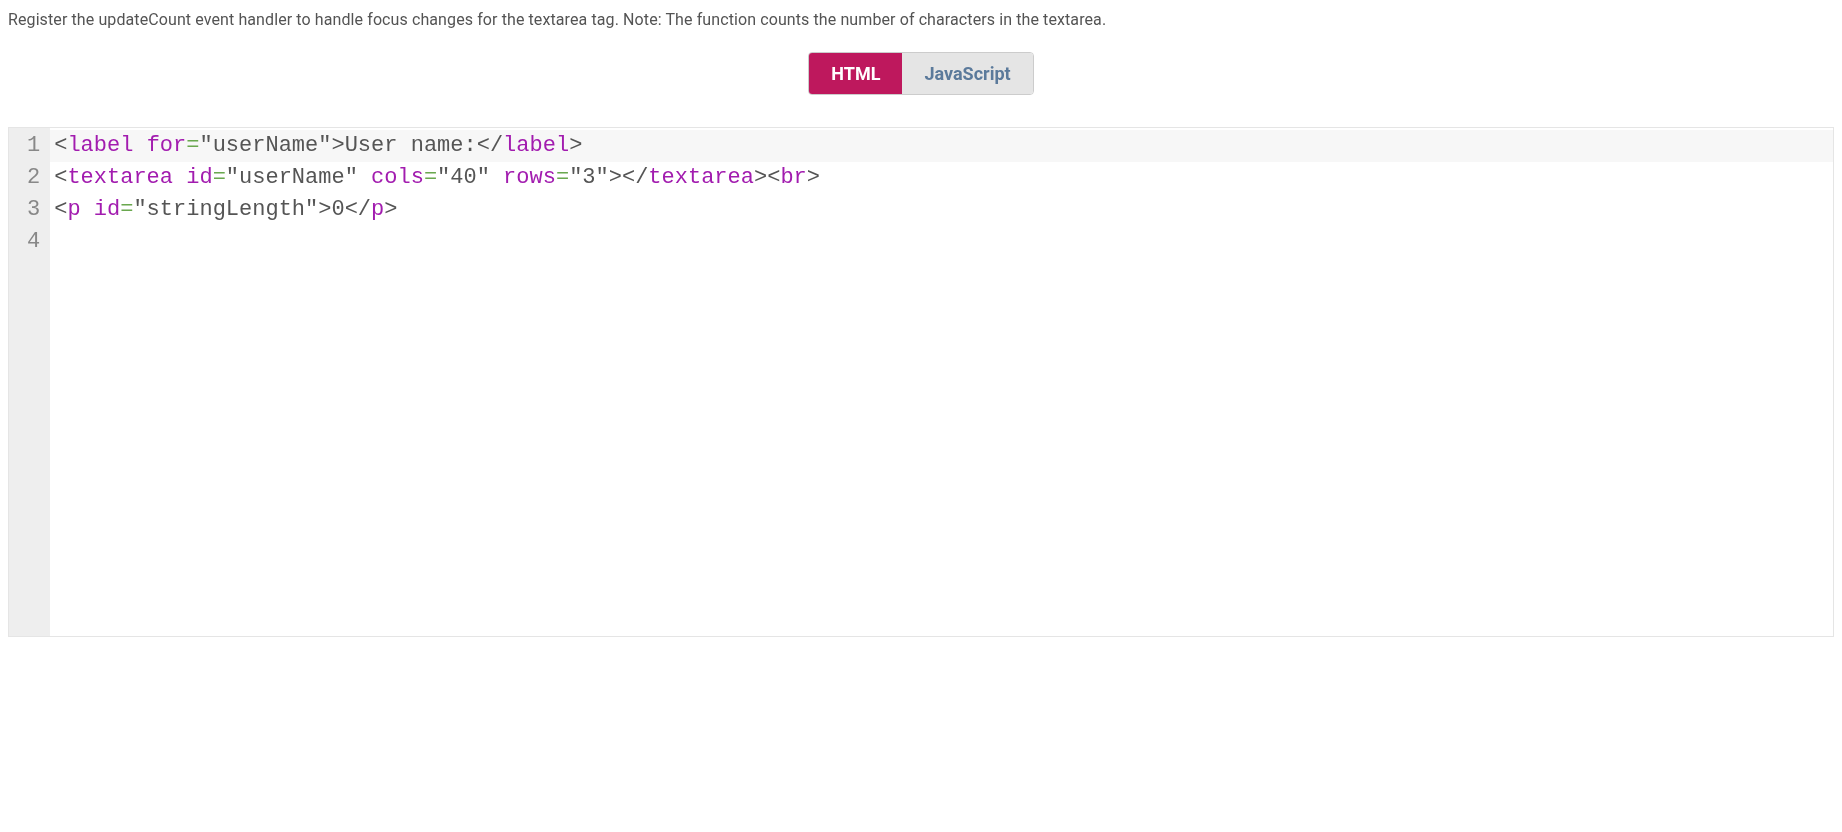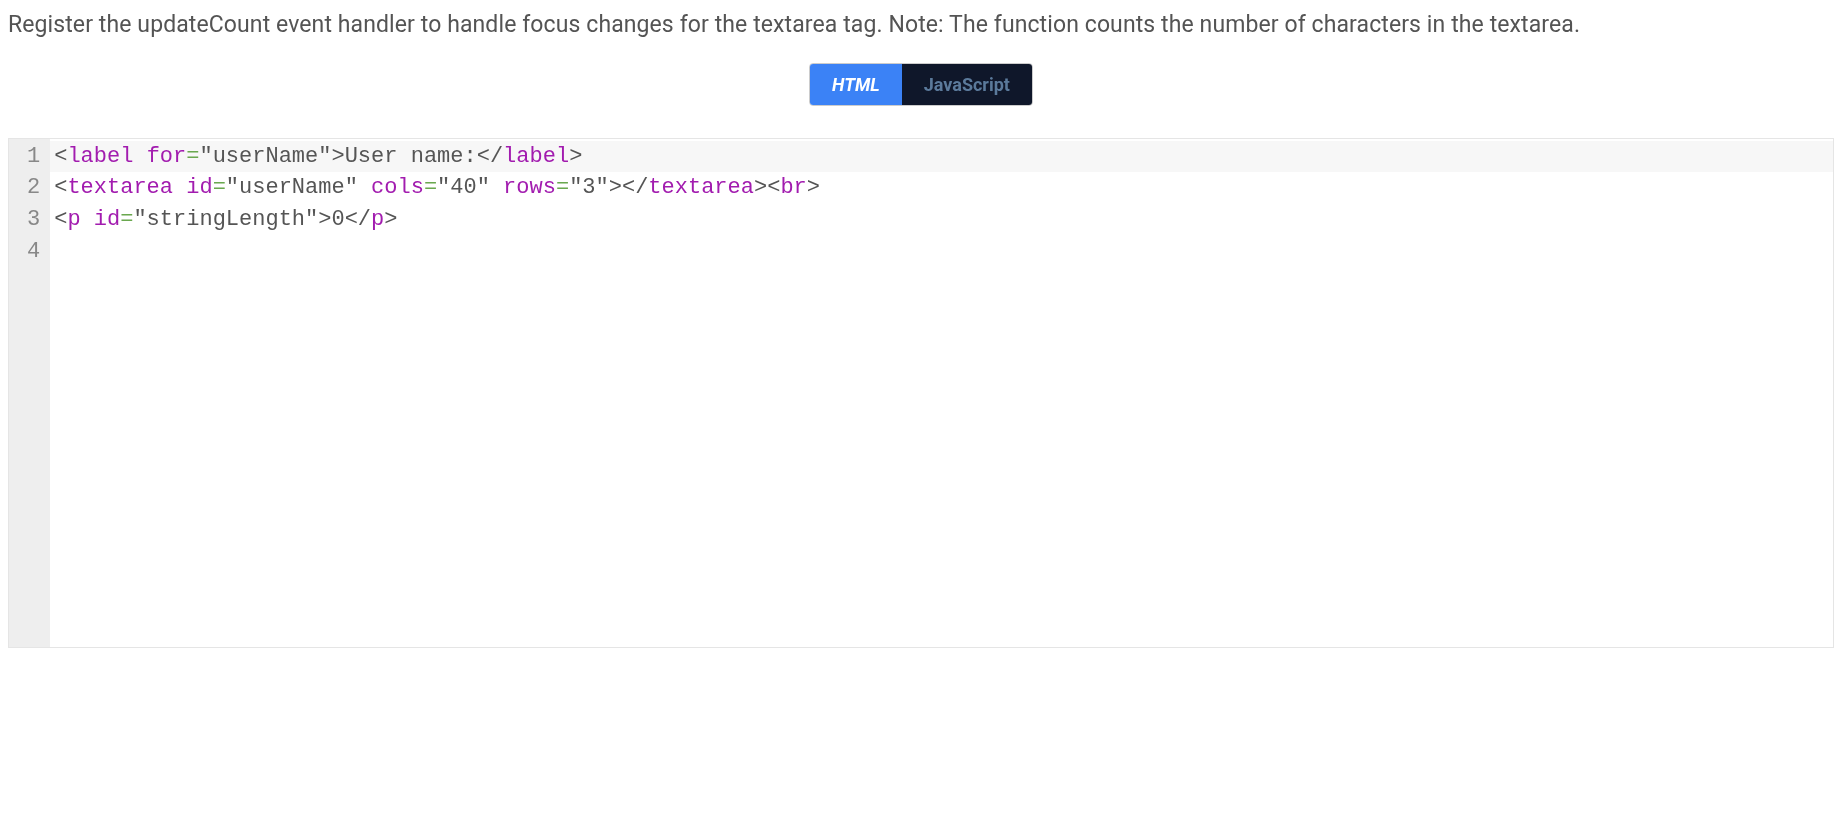--- a/index.html
+++ b/index.html
@@ -6,21 +6,21 @@
       margin: 0;
       padding: 0;
       box-sizing: border-box;
     }
     body {
       font-family: -apple-system, BlinkMacSystemFont, "Segoe UI", Roboto, "Helvetica Neue", Arial, sans-serif;
       background: #ffffff;
       padding: 8px;
     }
     .prompt {
-      font-size: 23px;
+      font-size: 16px;
       color: #545454;
       line-height: 1.5;
       margin-bottom: 20px;
       letter-spacing: 0.1px;
     }
     .tabs-container {
       display: flex;
       justify-content: center;
       margin-bottom: 32px;
     }
@@ -29,28 +29,27 @@
       border: 1px solid #ccc;
       border-radius: 4px;
       overflow: hidden;
     }
     .tab {
       padding: 10px 22px;
       font-size: 18px;
       font-weight: 700;
       cursor: pointer;
       border: none;
-      background: #0f172a;
+      background: #e5e5e5;
       color: #5b7a9b;
       font-family: inherit;
     }
     .tab.active {
-      background: #3b82f6;
+      background: #be185d;
       color: #ffffff;
-      font-style: italic;
     }
     .editor {
       border: 1px solid #e5e5e5;
       display: flex;
       background: #ffffff;
       font-family: "SFMono-Regular", Consolas, "Liberation Mono", Menlo, Courier, monospace;
       font-size: 22px;
       line-height: 1.45;
       min-height: 510px;
     }

